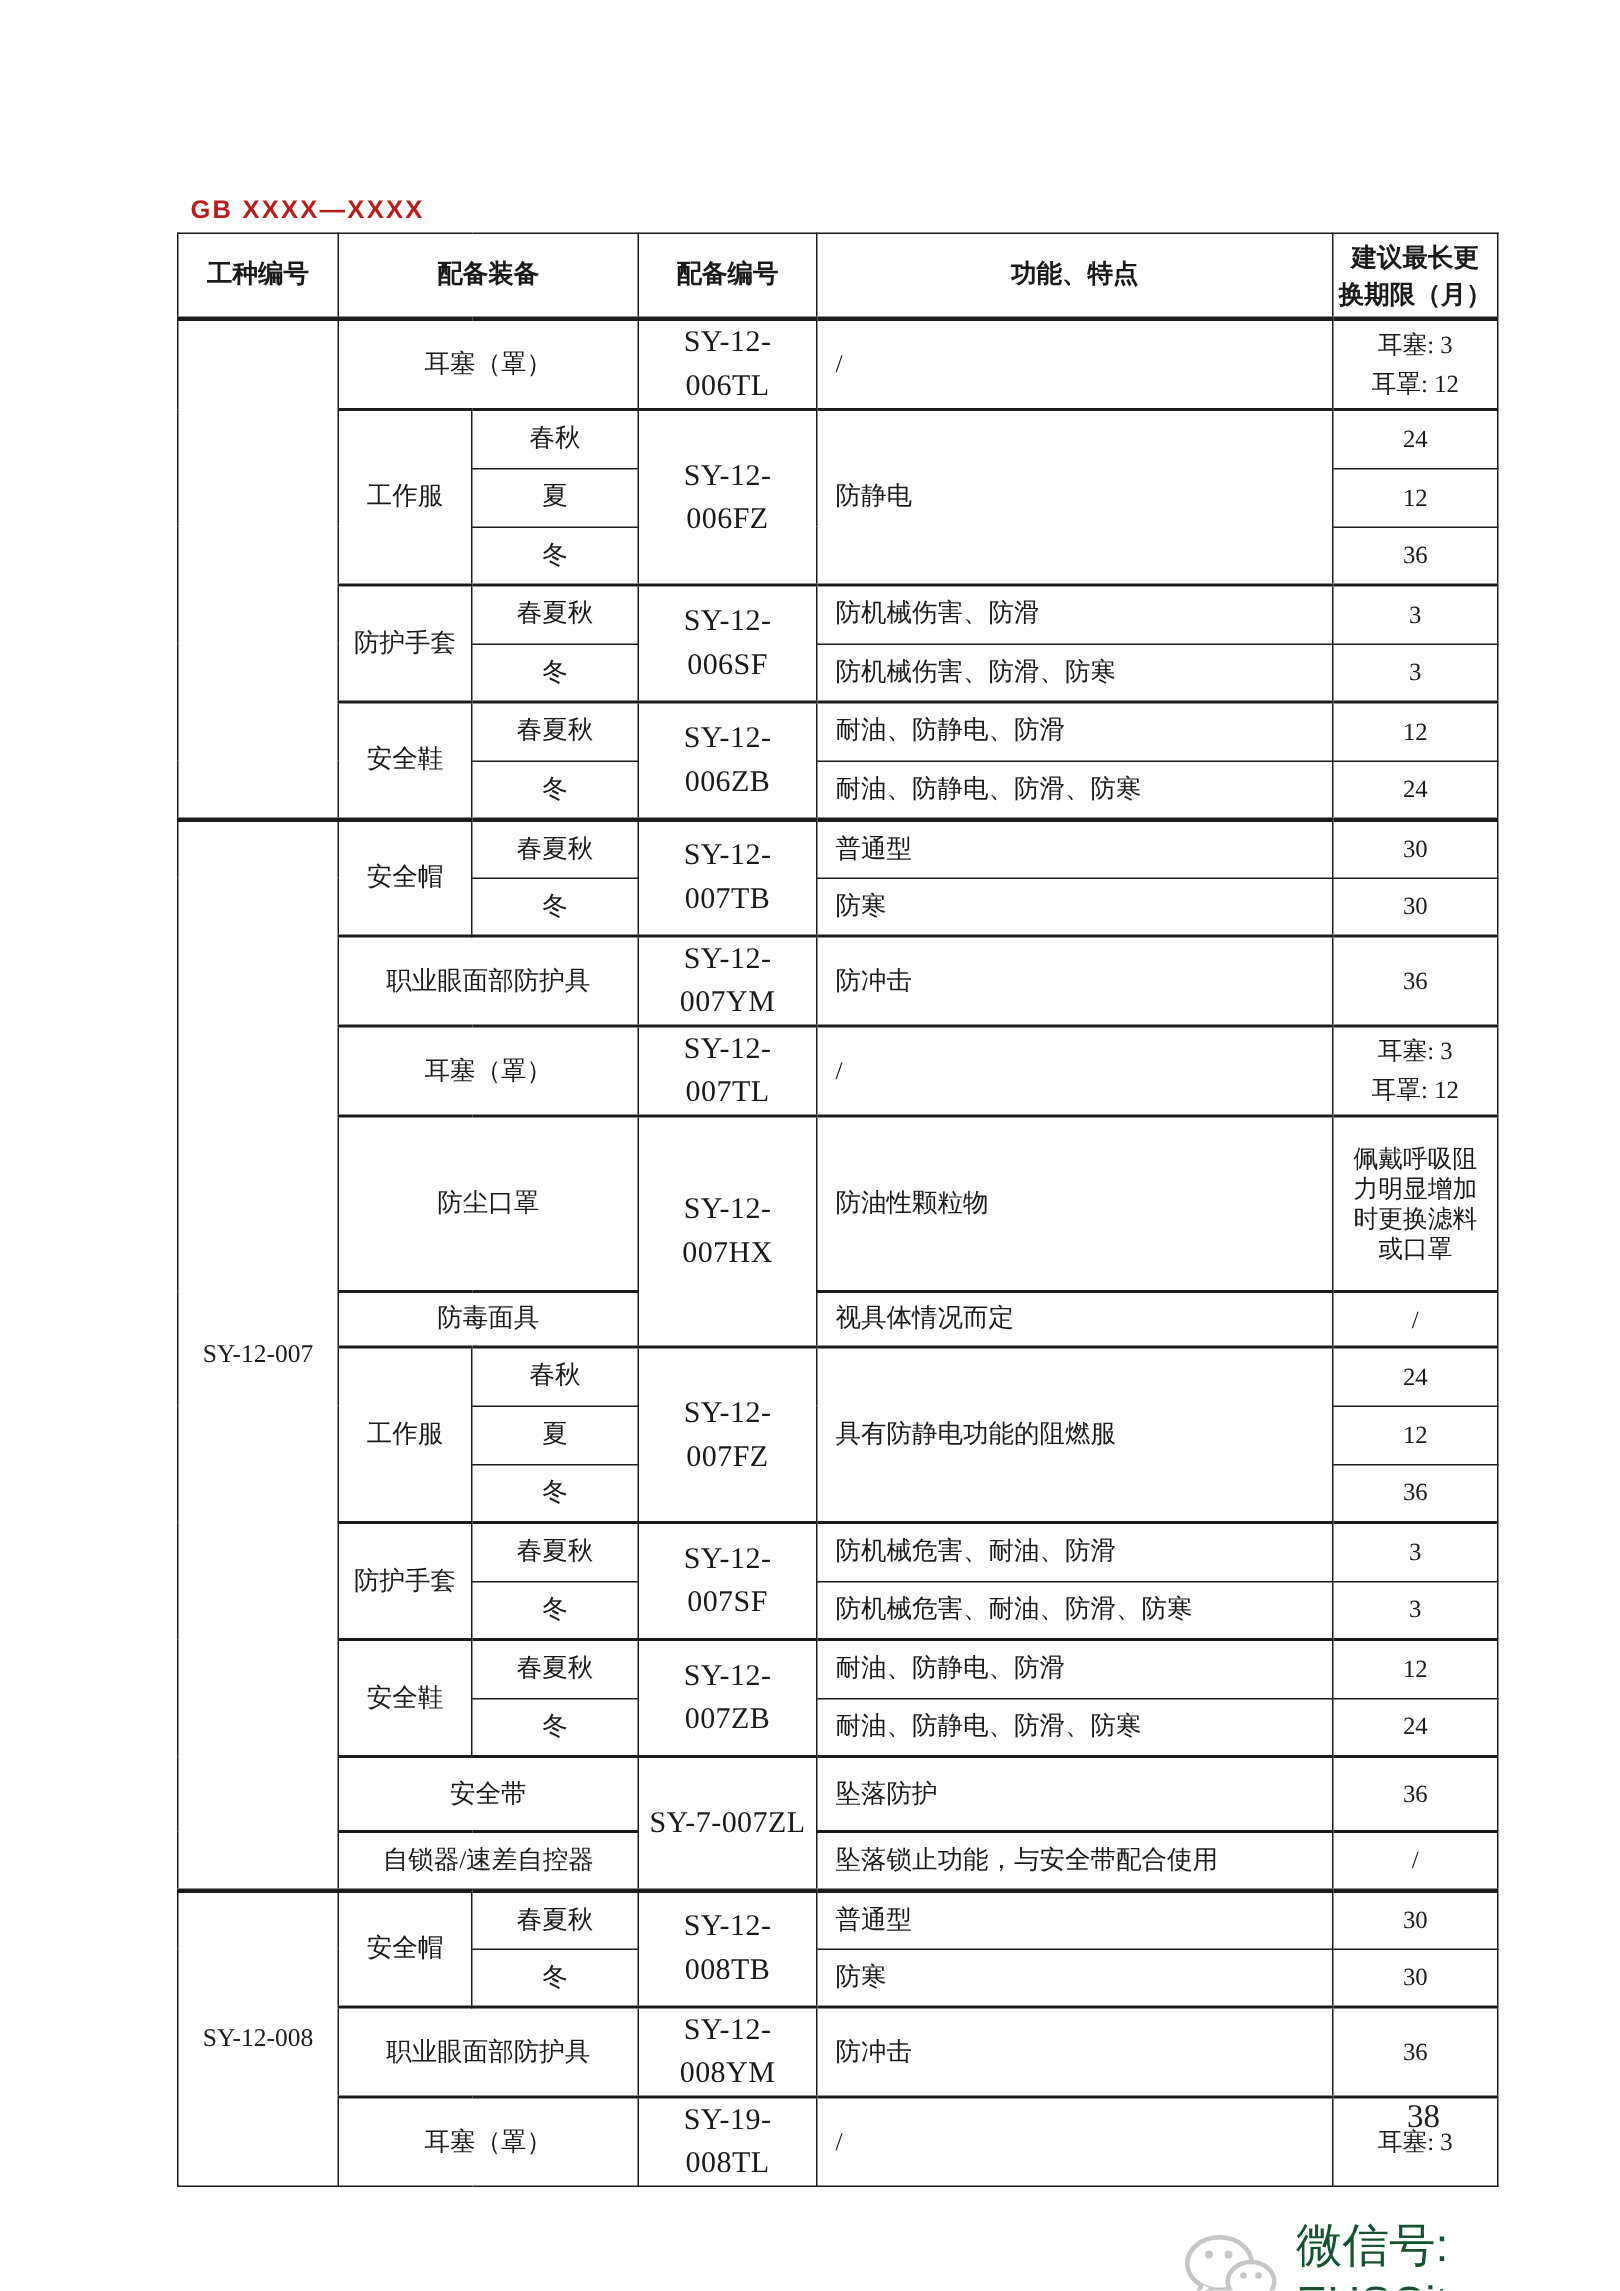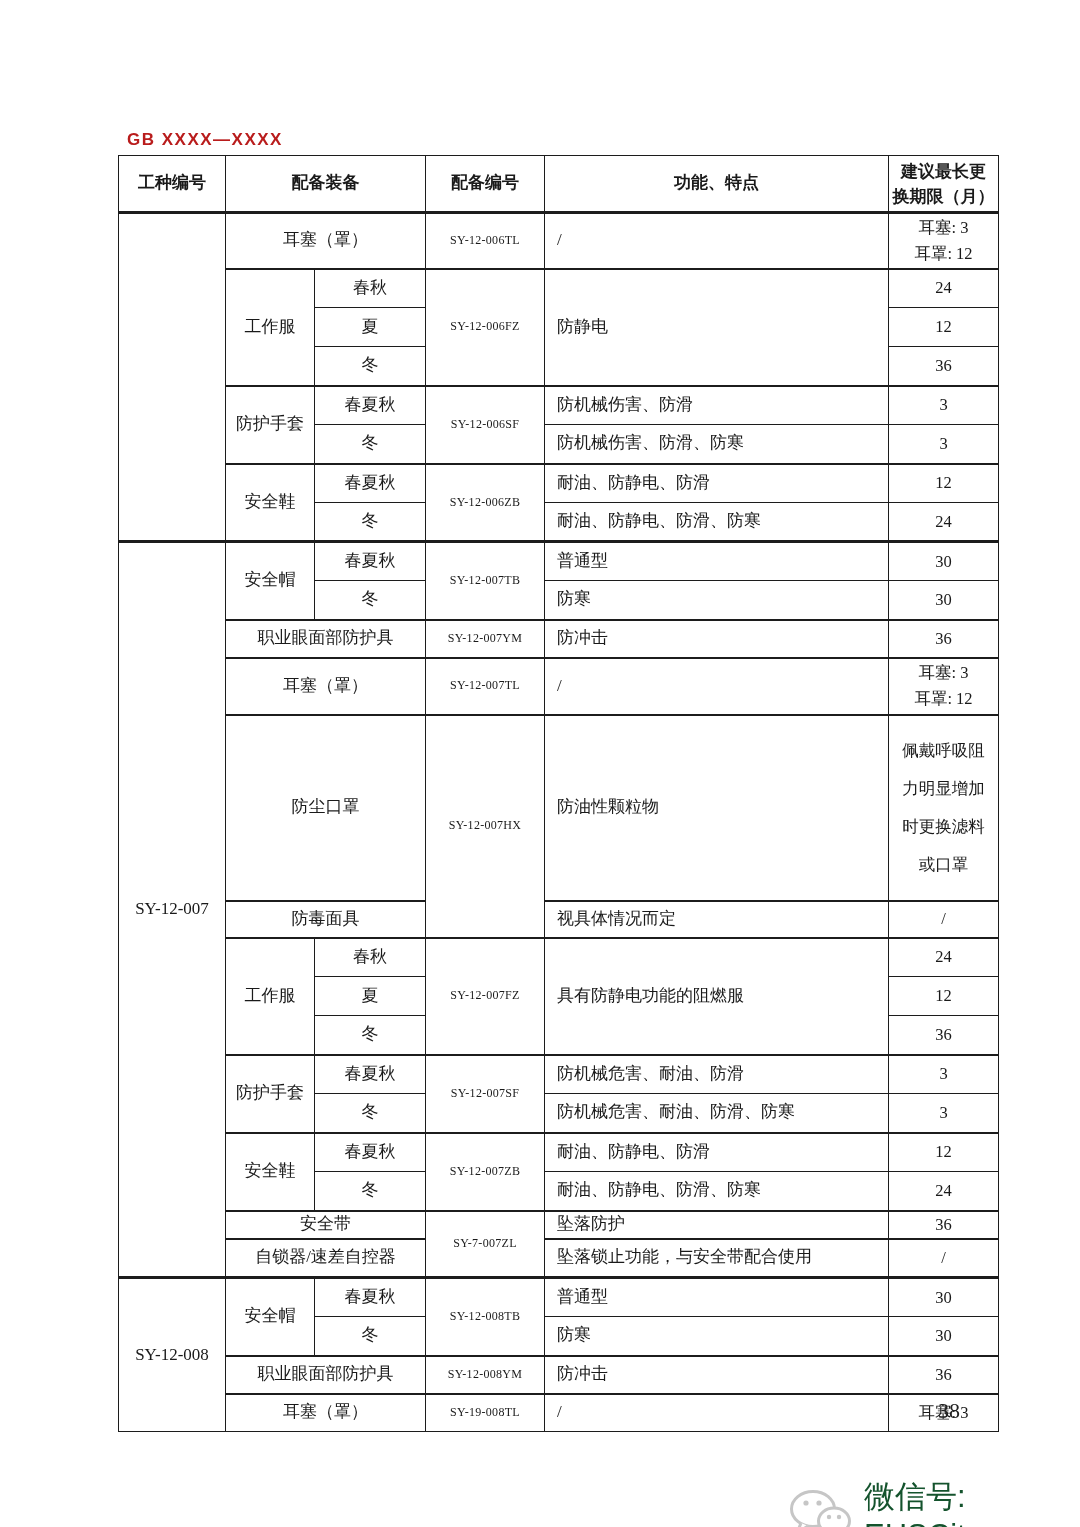--- a/index.html
+++ b/index.html
@@ -22,23 +22,23 @@
     border:1px solid #1c1c1c; text-align:center; vertical-align:middle;
     font-size:17px; padding:0 4px; overflow:hidden; line-height:1.45;
   }
   .ppe thead th {
     font-weight:bold; border-bottom:3px solid #1c1c1c; font-size:17px;
   }
   th.period-h { white-space:pre-line; line-height:25px; padding:0 2px; }
   tr.g > td { border-top:2px solid #1c1c1c; }
   tr.s > td { border-top:3px solid #1c1c1c; }
   td.func { text-align:left; padding-left:12px; padding-right:8px; }
-  td.code { font-size:12px; letter-spacing:0.3px; }
+  td.code { font-size:20px; letter-spacing:0.3px; }
   td.period { font-size:16.5px;margin-top:30px; }
-  td.period-wrap { padding:16px 10px; line-height:38px; word-break:break-all; font-size:16.5px; }
+  td.period-wrap { padding:16px 10px; line-height:20px; word-break:break-all; font-size:16.5px; }
   .pline { display:block; line-height:26px; }
   .page-num { position:absolute; left:938px; top:1398px; font-size:22px; color:#222; }
   .watermark {
     position:absolute; left:788px; top:1438px; display:flex; align-items:center;
     gap:12px; color:#14532d;
     font-family:"Liberation Sans","DejaVu Sans",sans-serif;
     font-size:31px; text-shadow:0 1px 0 #ffffff;margin-top:38px;
   }
   .watermark svg { flex:0 0 auto; }
 </style>
@@ -188,21 +188,21 @@
       <td>春夏秋</td>
       <td class="code" rowspan="2">SY-12-007ZB</td>
       <td class="func">耐油、防静电、防滑</td>
       <td class="period">12</td>
     </tr>
     <tr style="height:39px">
       <td>冬</td>
       <td class="func">耐油、防静电、防滑、防寒</td>
       <td class="period">24</td>
     </tr>
-    <tr class="g" style="height:28px">
+    <tr class="g" style="height:50px">
       <td colspan="2">安全带</td>
       <td class="code" rowspan="2">SY-7-007ZL</td>
       <td class="func">坠落防护</td>
       <td class="period">36</td>
     </tr>
     <tr class="g" style="height:39px">
       <td colspan="2">自锁器/速差自控器</td>
       <td class="func">坠落锁止功能，与安全带配合使用</td>
       <td class="period">/</td>
     </tr>

